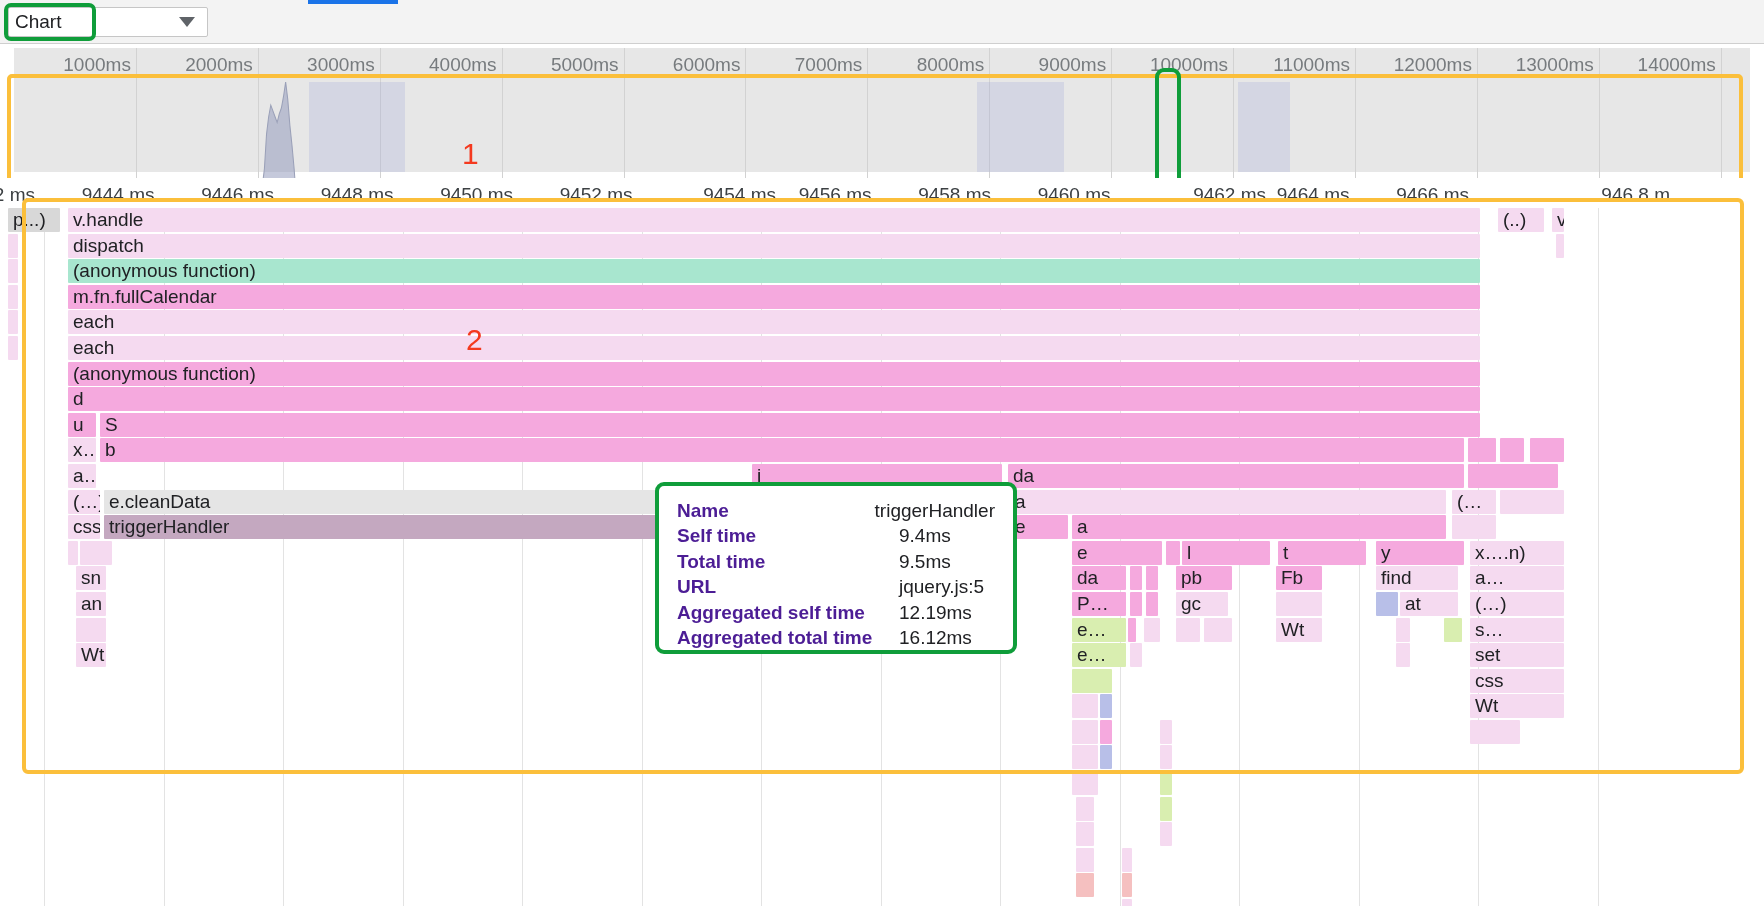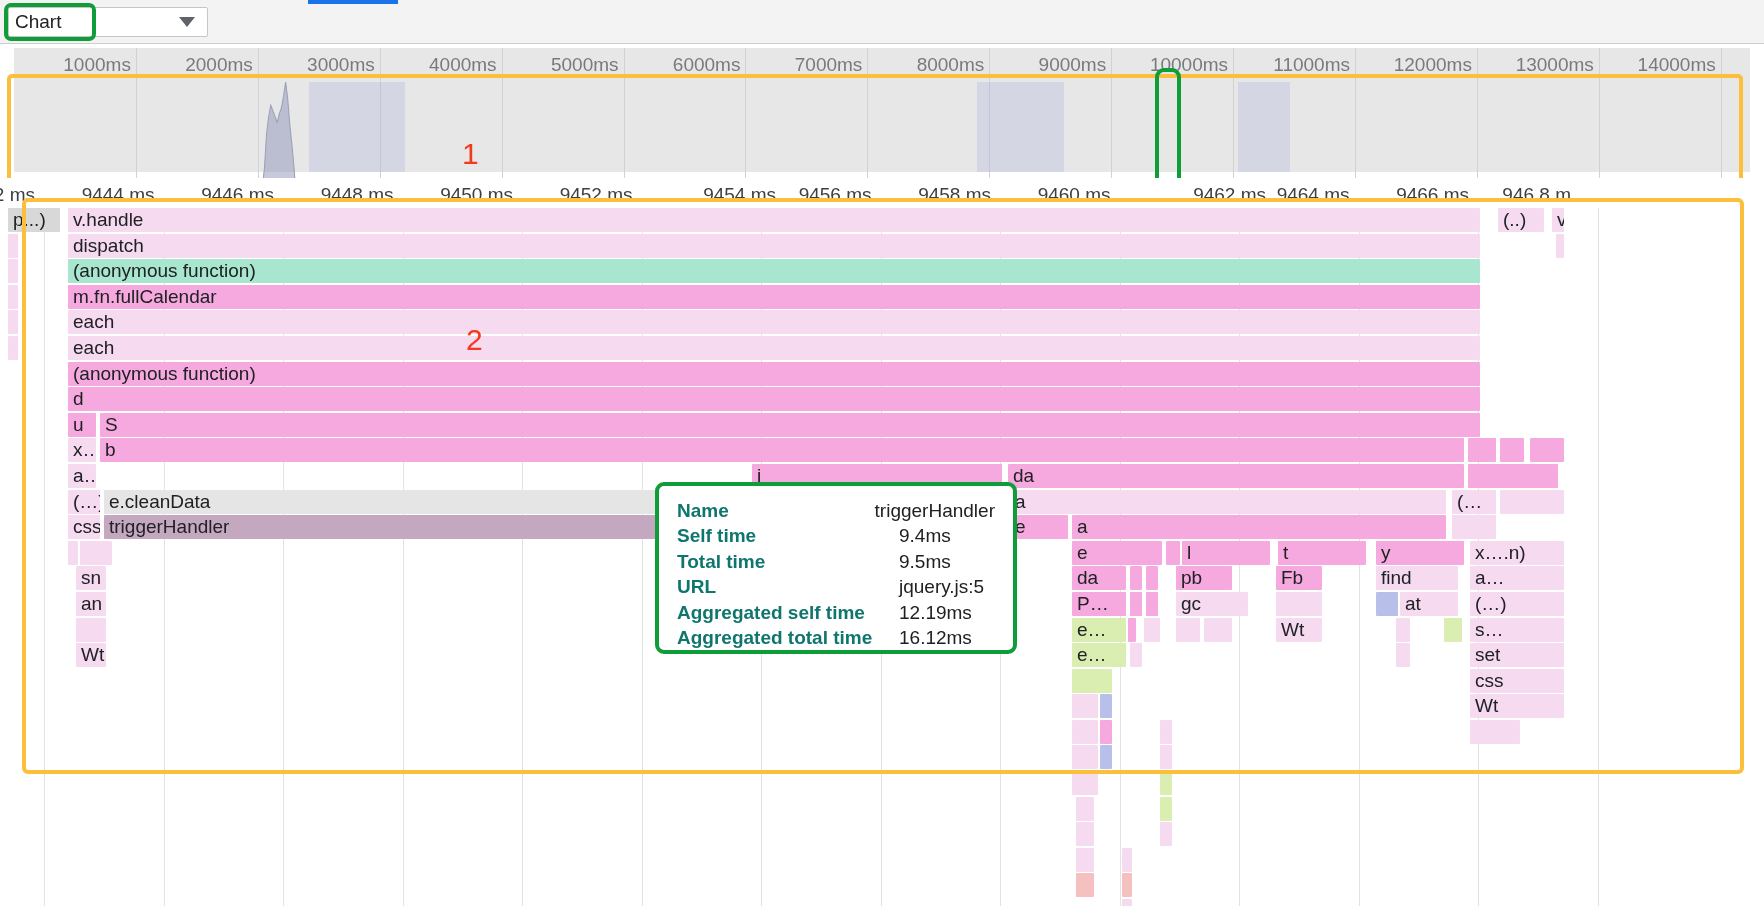--- a/index.html
+++ b/index.html
@@ -109,21 +109,21 @@
   }
 
   
   .tooltip {
     position: absolute; left: 655px; top: 482px; width: 362px; height: 172px;
     background: #ffffff; border: 4px solid #0f9d3a; border-radius: 9px;
     z-index: 20; padding: 12px 0 0 0;
   }
   .tt-row { display: flex; height: 25.5px; align-items: center; padding: 0 18px; }
   .tt-key {
-    width: 222px; font-size: 19px; font-weight: bold; color: #0f766e;
+    width: 222px; font-size: 19px; font-weight: bold; color: #4c1d95;
     white-space: nowrap;
   }
   .tt-val { font-size: 19px; color: #202124; white-space: nowrap; }
 </style>
 </head>
 <body>
 
 <div id="app">
 
   <div class="toolbar">
@@ -219,21 +219,21 @@
         <div class="fc-tick-label" style="left: 402.5px;">9448 ms</div>
         <div class="fc-tick-label" style="left: 522px;">9450 ms</div>
         <div class="fc-tick-label" style="left: 641.5px;">9452 ms</div>
         <div class="fc-tick-label" style="left: 761px; margin-left: 24px;">9454 ms</div>
         <div class="fc-tick-label" style="left: 880.5px;">9456 ms</div>
         <div class="fc-tick-label" style="left: 1000px;">9458 ms</div>
         <div class="fc-tick-label" style="left: 1119.5px;">9460 ms</div>
         <div class="fc-tick-label" style="left: 1239px; margin-left: 36px;">9462 ms</div>
         <div class="fc-tick-label" style="left: 1358.5px;">9464 ms</div>
         <div class="fc-tick-label" style="left: 1478px;">9466 ms</div>
-        <div class="fc-tick-label" style="left: 1580px; text-align: right;">946 8 m</div>
+        <div class="fc-tick-label" style="left: 1679px; text-align: right;">946 8 m</div>
       </div>
     <div class="rows" id="fc-rows">
         <div class="row">
           <div class="bar" style="left: 8px; width: 52px; background: rgb(216, 216, 216);">p...)</div>
           <div class="bar" style="left: 68px; width: 1412px; background: rgb(245, 218, 240);">v.handle</div>
           <div class="bar" style="left: 1498px; width: 46px; background: rgb(245, 218, 240);">(..)</div>
           <div class="bar" style="left: 1552px; width: 12px; background: rgb(245, 218, 240);">v</div>
         </div>
         <div class="row">
           <div class="bar" style="left: 8px; width: 10px; background: rgb(245, 218, 240);"></div>
@@ -315,21 +315,21 @@
           <div class="bar" style="left: 1176px; width: 56px; background: rgb(245, 169, 222);">pb</div>
           <div class="bar" style="left: 1276px; width: 46px; background: rgb(245, 169, 222);">Fb</div>
           <div class="bar" style="left: 1376px; width: 82px; background: rgb(245, 218, 240);">find</div>
           <div class="bar" style="left: 1470px; width: 94px; background: rgb(245, 218, 240);">a…</div>
         </div>
         <div class="row">
           <div class="bar" style="left: 76px; width: 30px; background: rgb(245, 218, 240);">an</div>
           <div class="bar" style="left: 1072px; width: 54px; background: rgb(245, 169, 222);">P…</div>
           <div class="bar" style="left: 1130px; width: 12px; background: rgb(245, 169, 222);"></div>
           <div class="bar" style="left: 1146px; width: 12px; background: rgb(245, 169, 222);"></div>
-          <div class="bar" style="left: 1176px; width: 72px; background: rgb(245, 218, 240);">gc</div>
+          <div class="bar" style="left: 1176px; width: 52px; background: rgb(245, 218, 240);">gc</div>
           <div class="bar" style="left: 1276px; width: 46px; background: rgb(245, 218, 240);"></div>
           <div class="bar" style="left: 1376px; width: 22px; background: rgb(184, 191, 232);"></div>
           <div class="bar" style="left: 1400px; width: 58px; background: rgb(245, 218, 240);">at</div>
           <div class="bar" style="left: 1470px; width: 94px; background: rgb(245, 218, 240);">(…)</div>
         </div>
         <div class="row">
           <div class="bar" style="left: 76px; width: 30px; background: rgb(245, 218, 240);"></div>
           <div class="bar" style="left: 1072px; width: 54px; background: rgb(217, 238, 176);">e…</div>
           <div class="bar" style="left: 1128px; width: 8px; background: rgb(245, 169, 222);"></div>
           <div class="bar" style="left: 1144px; width: 16px; background: rgb(245, 218, 240);"></div>

